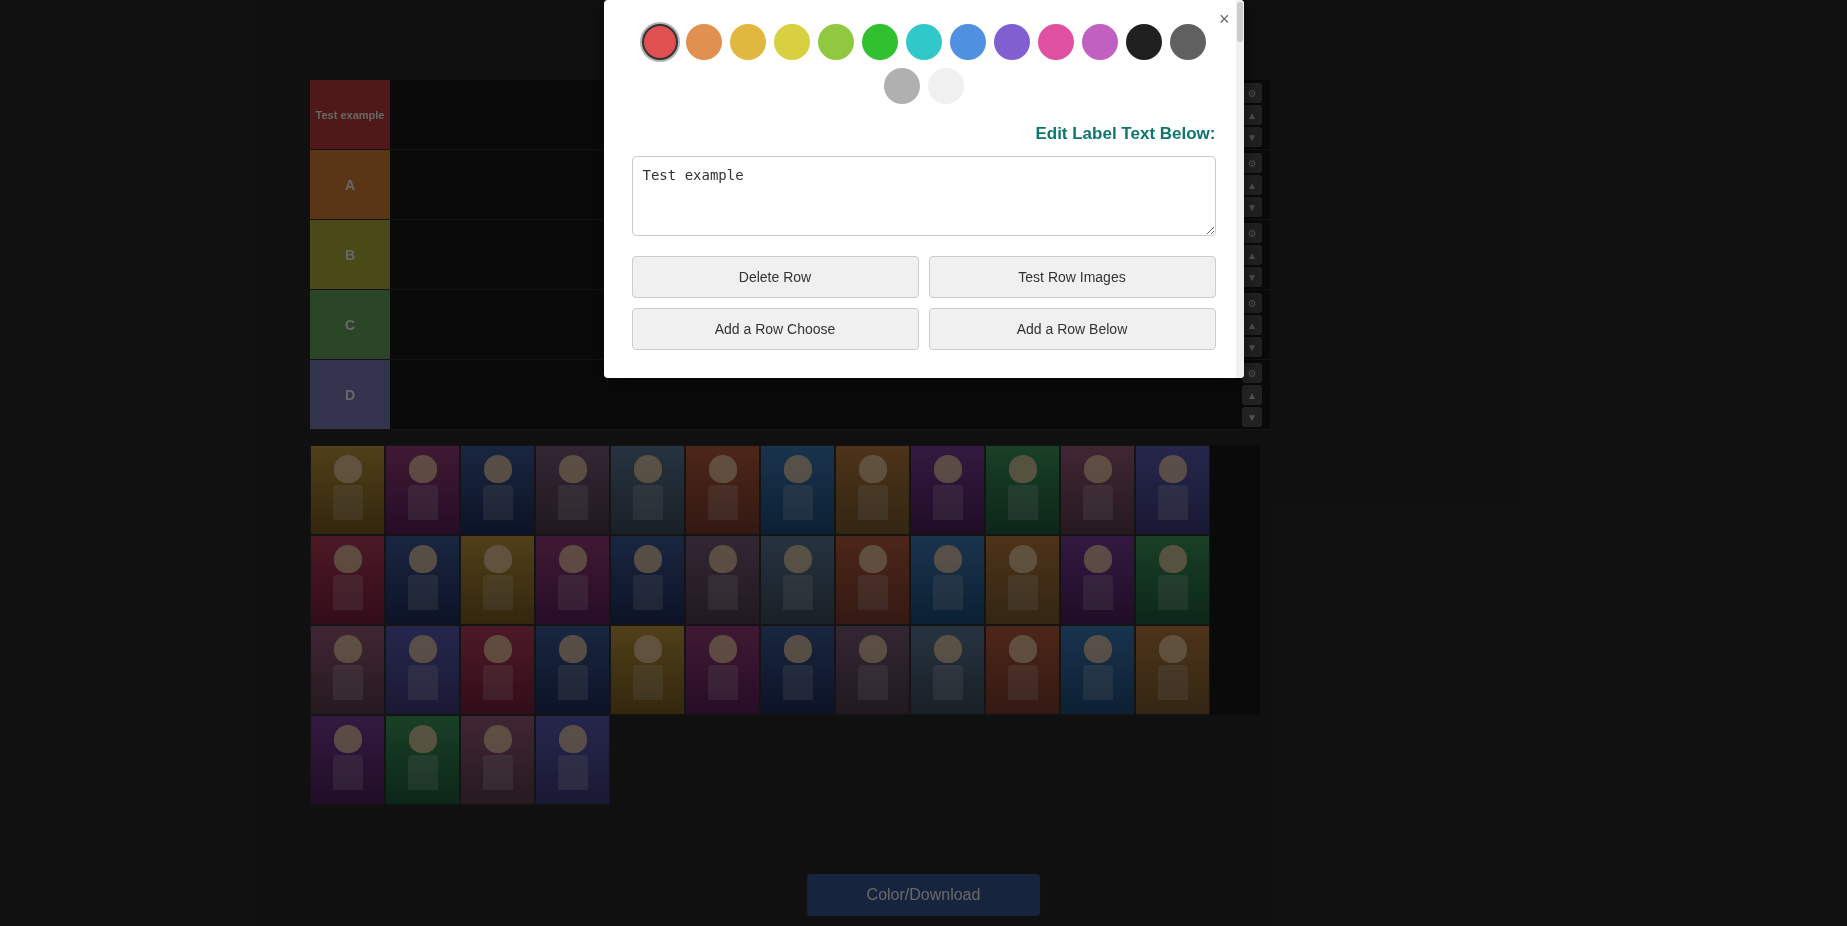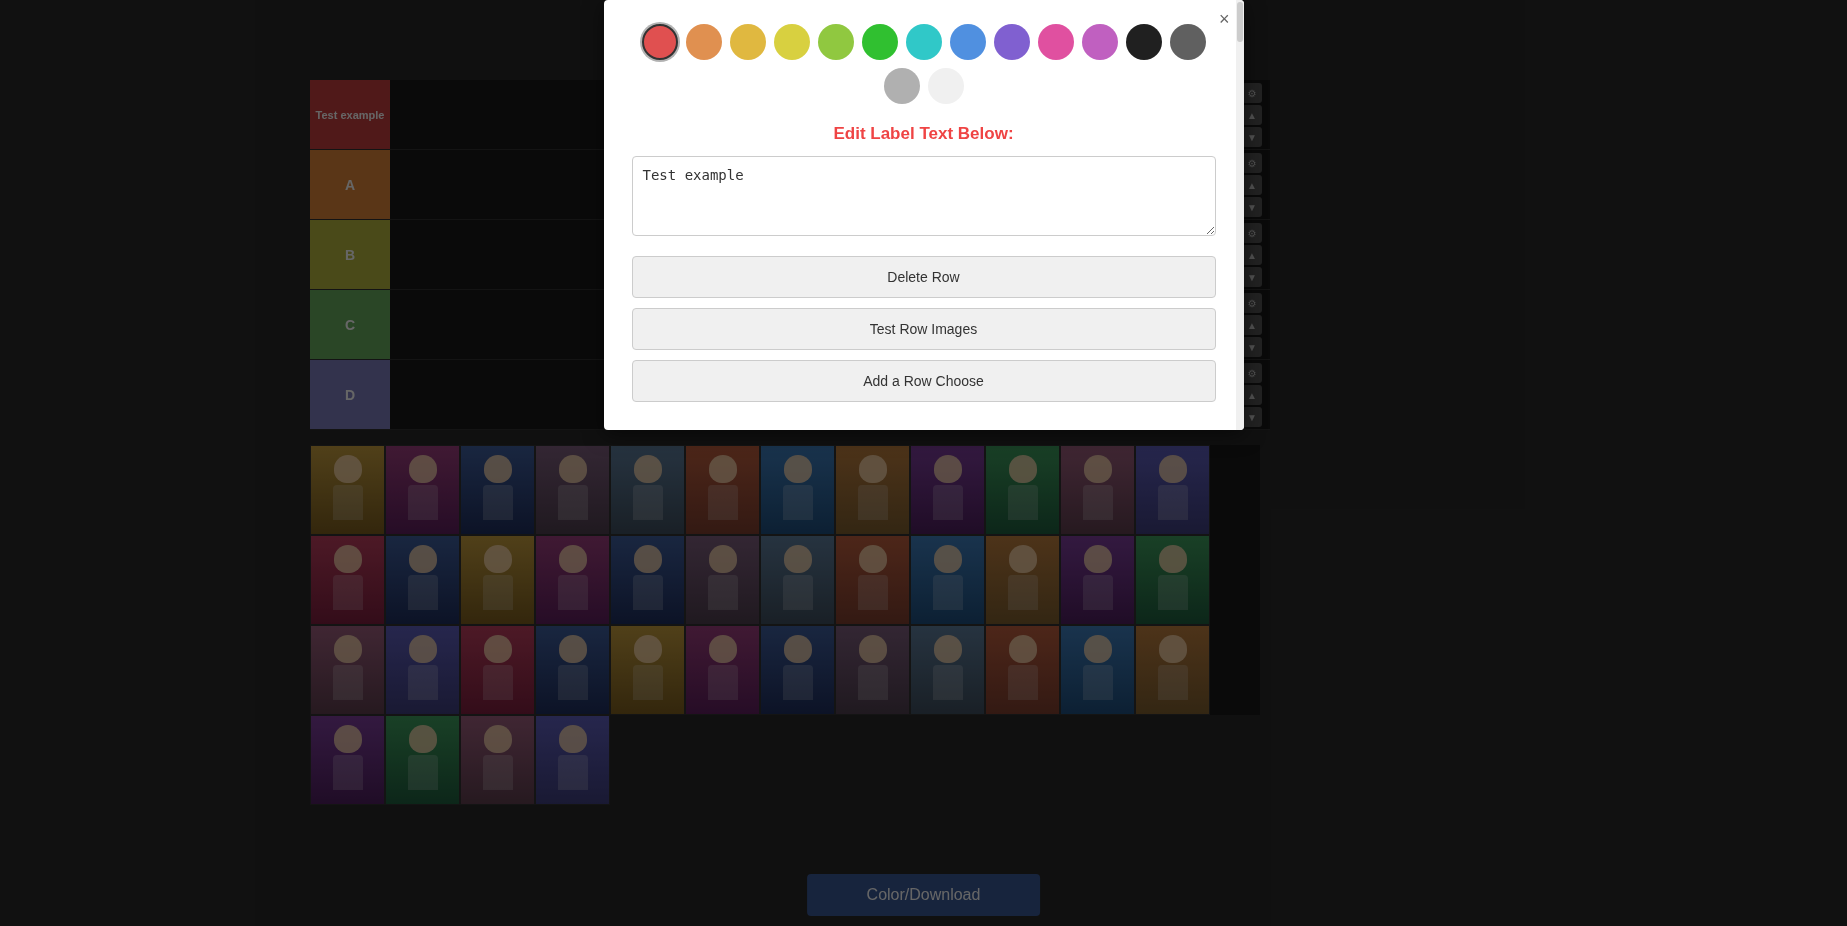--- a/index.html
+++ b/index.html
@@ -202,24 +202,24 @@
       border: 2px solid transparent;
       transition: border-color 0.2s;
     }
 
     .swatch.selected {
       border-color: #333;
       box-shadow: 0 0 0 2px rgba(0,0,0,0.3);
     }
 
     .edit-label-title {
-      text-align: center;
+      text-align: right;
       font-size: 17px;
       font-weight: bold;
-      color: #ef4444;
+      color: #0f766e;
       margin-bottom: 12px;
     }
 
     .label-textarea {
       width: 100%;
       height: 80px;
       border: 1px solid #ccc;
       border-radius: 4px;
       padding: 10px;
       font-size: 14px;
@@ -231,21 +231,20 @@
 
     .modal-buttons {
       display: flex;
       flex-direction: column;
       gap: 10px;
     }
 
     .modal-btn-row {
       display: flex;
       gap: 10px;
-      flex-direction: column;
     }
 
     .modal-btn {
       flex: 1;
       padding: 12px 16px;
       background: #f0f0f0;
       border: 1px solid #ccc;
       border-radius: 4px;
       font-size: 14px;
       color: #333;
@@ -734,16 +733,17 @@
     <textarea class="label-textarea" style="">Test example</textarea>
 
     
     <div class="modal-buttons">
       <div class="modal-btn-row">
         <button class="modal-btn">Delete Row</button>
         <button class="modal-btn">Test Row Images</button>
       </div>
       <div class="modal-btn-row">
         <button class="modal-btn">Add a Row Choose</button>
+        <button class="modal-btn">Add a Row Below</button>
       </div>
     </div>
   </div>
 </div>
 
 </body></html>

